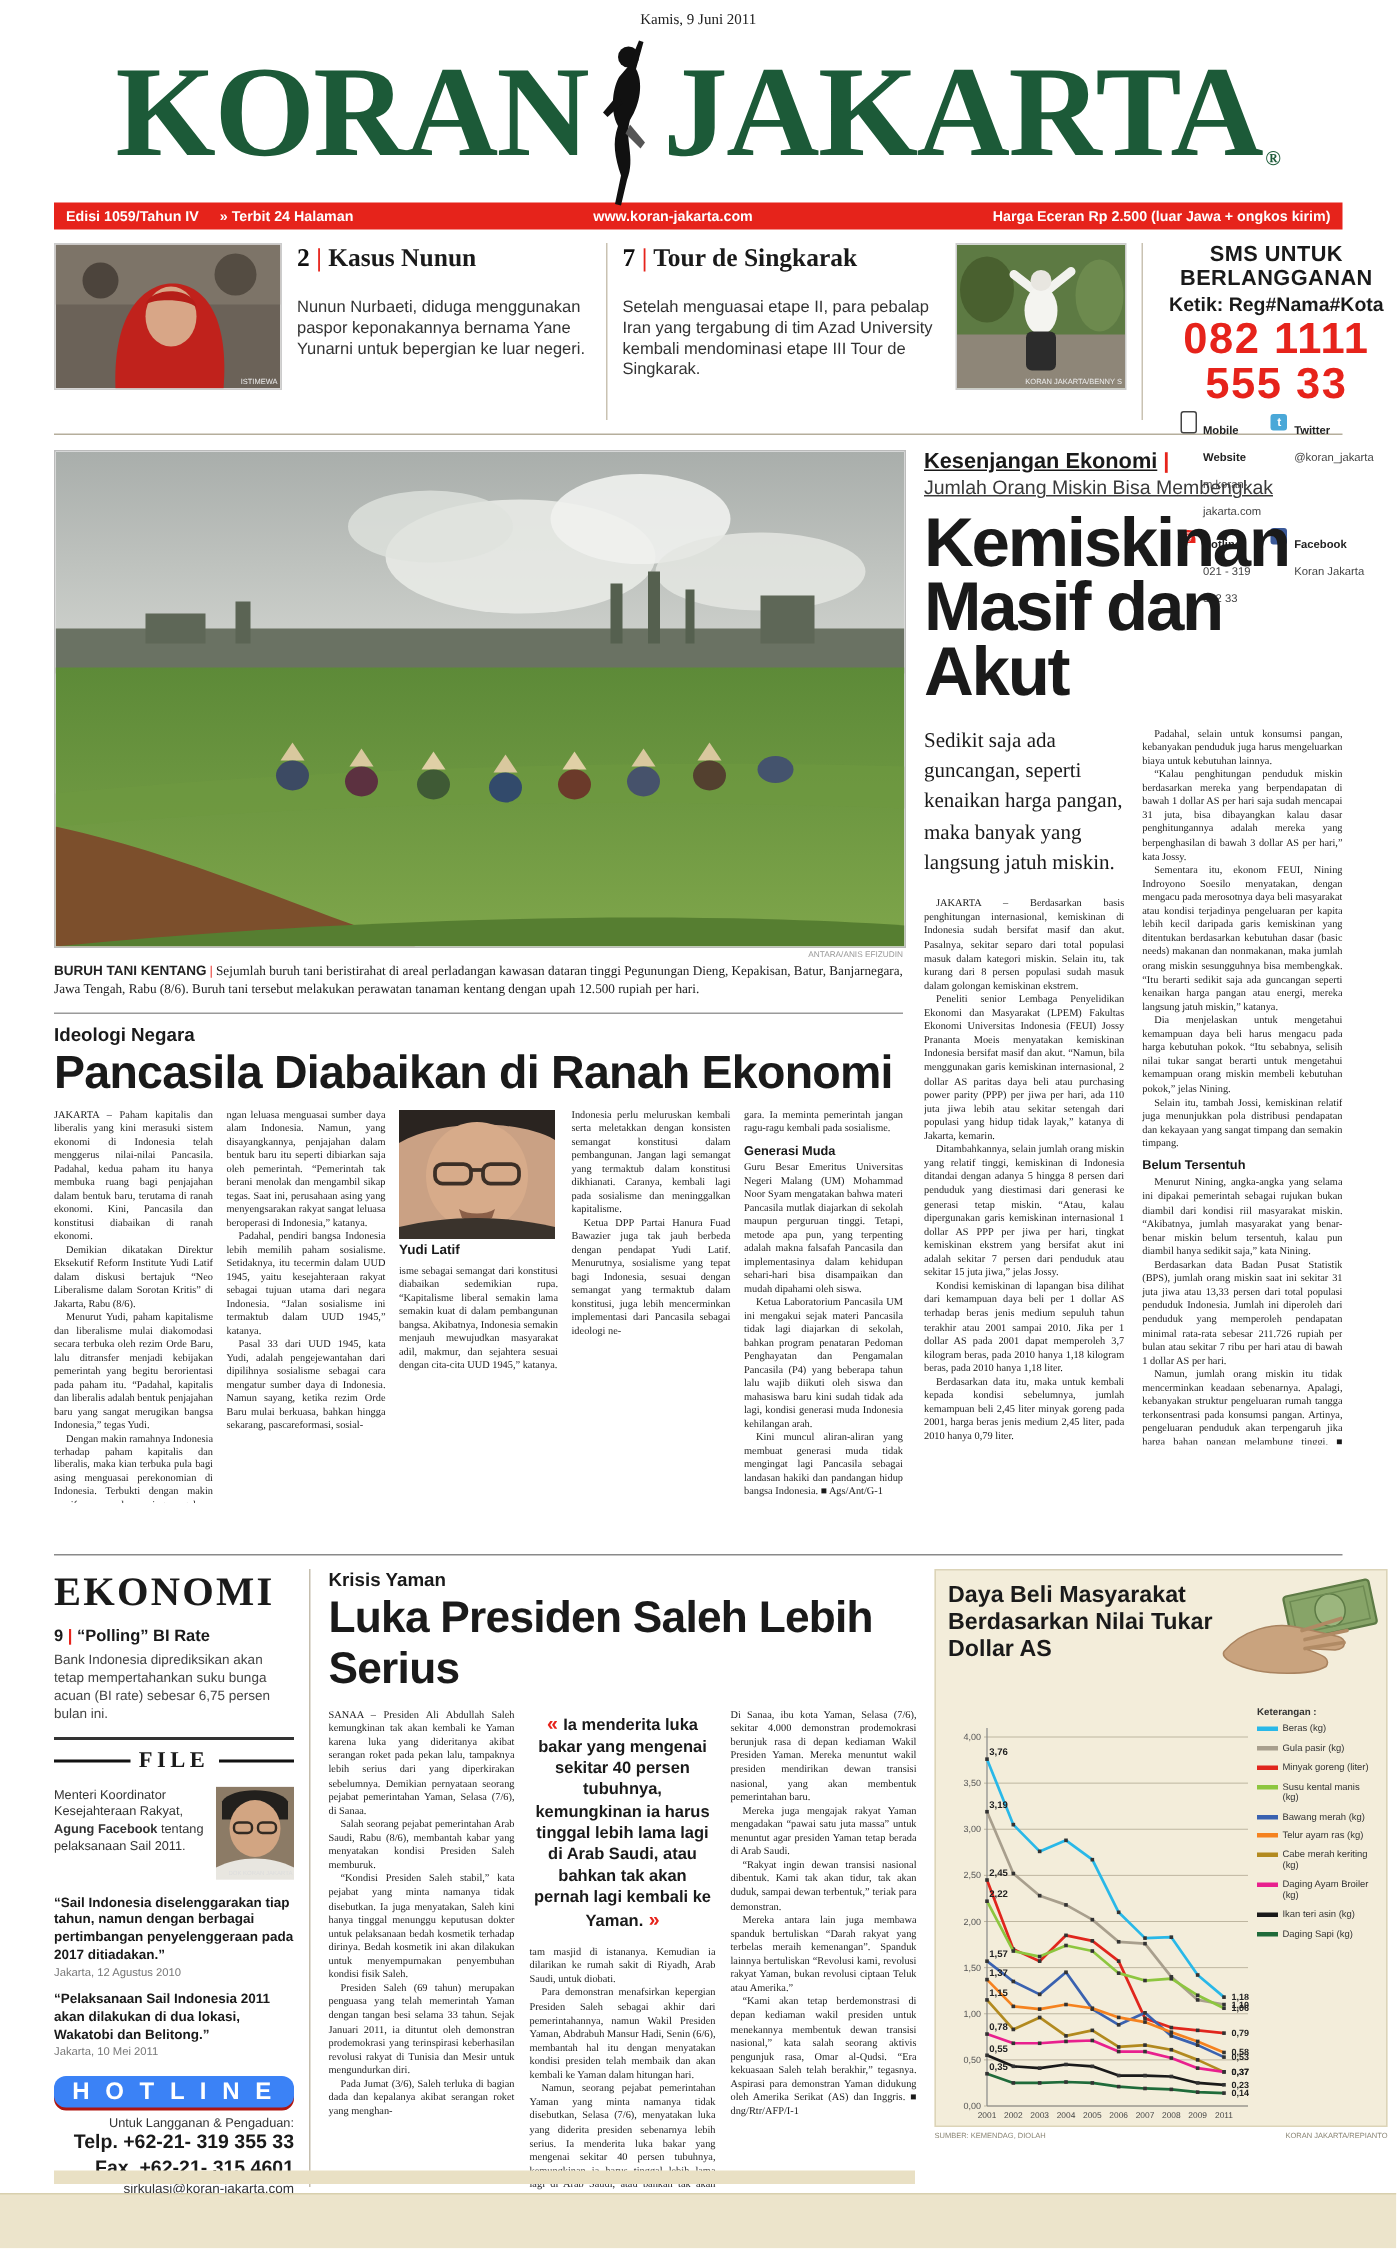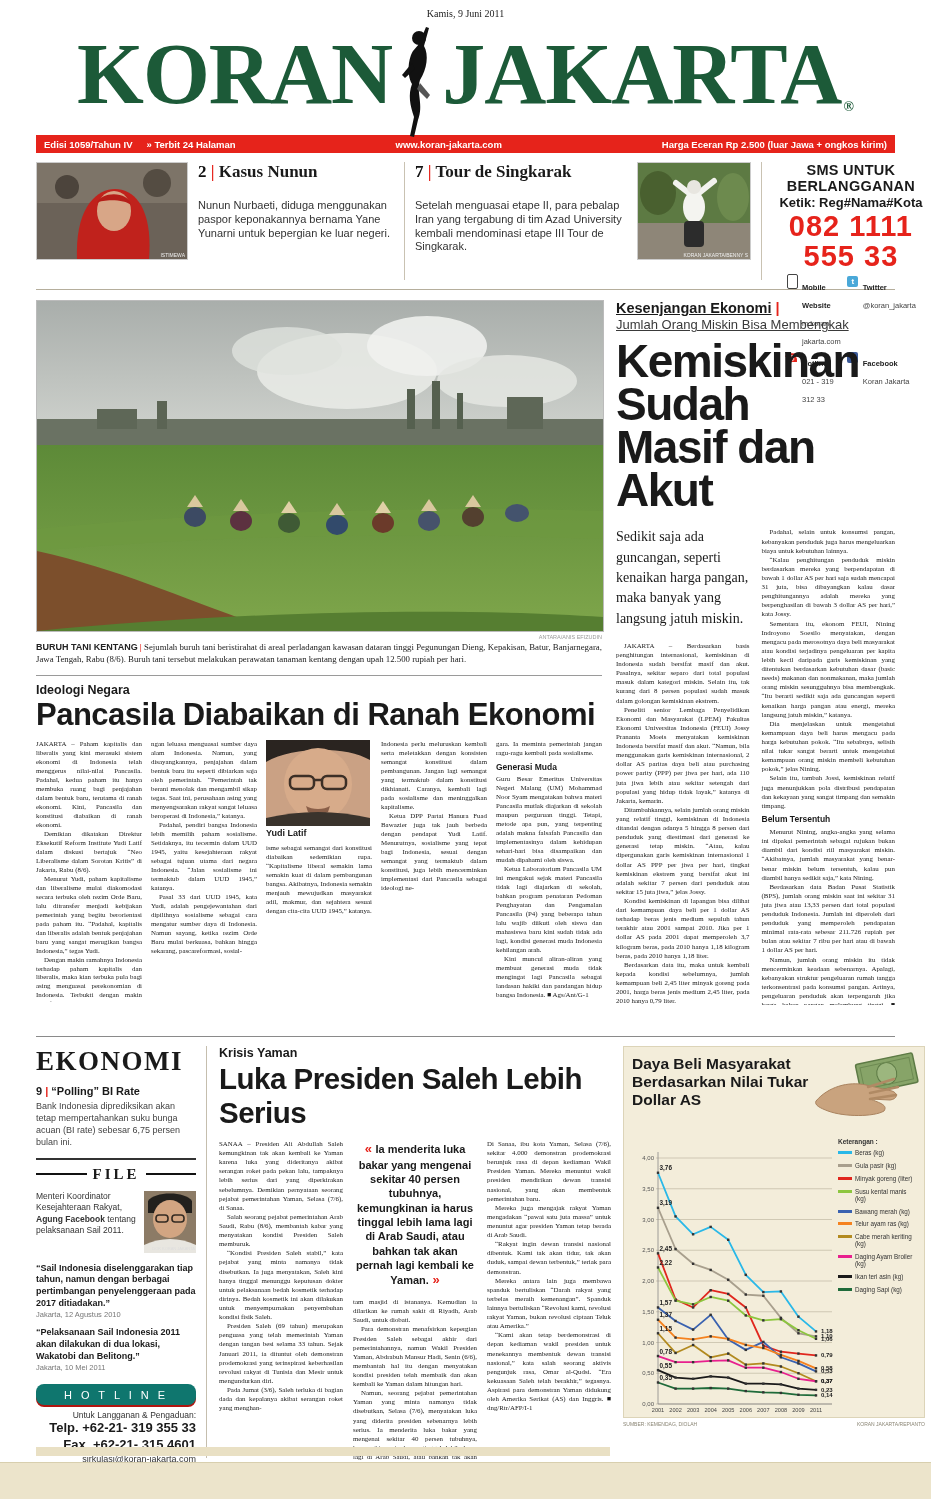--- a/index.html
+++ b/index.html
@@ -88,22 +88,22 @@
   .rail-item-text{font-family:"Liberation Sans",sans-serif;font-size:9px;color:#444;line-height:1.35;}
   .rail-hr{border-bottom:2px solid #333;margin:9px 0 0;}
   .file-head{display:flex;align-items:center;gap:6px;margin:6px 0 8px;}
   .file-head .ln{flex:1;height:2px;background:#111;}
   .file-title{font-family:"Liberation Serif",serif;font-weight:bold;font-size:15px;letter-spacing:3px;}
   .file-intro{font-family:"Liberation Sans",sans-serif;font-size:8.5px;color:#333;line-height:1.35;overflow:hidden;}
   .file-photo{float:right;width:52px;height:62px;margin:0 0 2px 4px;position:relative;overflow:hidden;}
   .file-photo .pcredit{position:absolute;bottom:1px;right:1px;font-size:4px;color:#ddd;font-family:"Liberation Sans",sans-serif;}
   .file-quote{font-family:"Liberation Sans",sans-serif;font-size:9px;font-weight:bold;line-height:1.3;margin-top:8px;}
   .file-date{font-family:"Liberation Sans",sans-serif;font-size:7.5px;color:#777;margin-top:1px;}
-  .hotline-bar{margin-top:12px;background:#0f766e;border-radius:8px 8px 8px 8px;height:21px;display:flex;align-items:center;justify-content:center;
-               color:#fff;font-family:"Liberation Sans",sans-serif;font-weight:normal;font-size:11px;letter-spacing:3px;
+  .hotline-bar{margin-top:12px;background:#3b82f6;border-radius:8px 8px 8px 8px;height:21px;display:flex;align-items:center;justify-content:center;
+               color:#fff;font-family:"Liberation Sans",sans-serif;font-weight:bold;font-size:16px;letter-spacing:3px;
                box-shadow:0 2px 0 #b0150f;}
   .hotline-info{text-align:right;font-family:"Liberation Sans",sans-serif;margin-top:5px;}
   .hl-line1{font-size:8.5px;color:#333;}
   .hl-tel,.hl-fax{font-size:13px;font-weight:bold;line-height:1.25;}
   .hl-email{font-size:9px;color:#333;margin-top:1px;}
 
   .yaman{width:392px;flex:none;}
   .yaman-headline{font-family:"Liberation Sans",sans-serif;font-weight:bold;font-size:29.5px;letter-spacing:-0.5px;margin:2px 0 9px;}
   .yaman-body{display:flex;gap:10px;height:346px;overflow:hidden;}
   .ycol{flex:1;font-size:6.9px;line-height:1.32;text-align:justify;}
@@ -346,21 +346,20 @@
     </div>
 
     <div class="right-main">
       <div class="lead-kicker-row">
         <span class="lead-kicker">Kesenjangan Ekonomi</span>
         <span class="redpipe">|</span>
       </div>
       <div class="lead-deck">Jumlah Orang Miskin Bisa Membengkak</div>
       <div class="lead-headline">
           <div>Kemiskinan</div>
-          <div>Sudah</div>
           <div>Masif dan</div>
           <div>Akut</div>
         </div>
       <div class="lead-body">
         <div class="lead-col">
           <div class="standfirst">Sedikit saja ada guncangan, seperti kenaikan harga pangan, maka banyak yang langsung jatuh miskin.</div>
           <div>
               <p>JAKARTA – Berdasarkan basis penghitungan internasional, kemiskinan di Indonesia sudah bersifat masif dan akut. Pasalnya, sekitar separo dari total populasi masuk dalam kategori miskin. Selain itu, tak kurang dari 8 persen populasi sudah masuk dalam golongan kemiskinan ekstrem.</p>
               <p>Peneliti senior Lembaga Penyelidikan Ekonomi dan Masyarakat (LPEM) Fakultas Ekonomi Universitas Indonesia (FEUI) Jossy Prananta Moeis menyatakan kemiskinan Indonesia bersifat masif dan akut. “Namun, bila menggunakan garis kemiskinan internasional, 2 dollar AS paritas daya beli atau purchasing power parity (PPP) per jiwa per hari, ada 110 juta jiwa lebih atau sekitar setengah dari populasi yang hidup tidak layak,” katanya di Jakarta, kemarin.</p>
               <p>Ditambahkannya, selain jumlah orang miskin yang relatif tinggi, kemiskinan di Indonesia ditandai dengan adanya 5 hingga 8 persen dari penduduk yang diestimasi dari generasi ke generasi tetap miskin. “Atau, kalau dipergunakan garis kemiskinan internasional 1 dollar AS PPP per jiwa per hari, tingkat kemiskinan ekstrem yang bersifat akut ini adalah sekitar 7 persen dari penduduk atau sekitar 15 juta jiwa,” jelas Jossy.</p>

